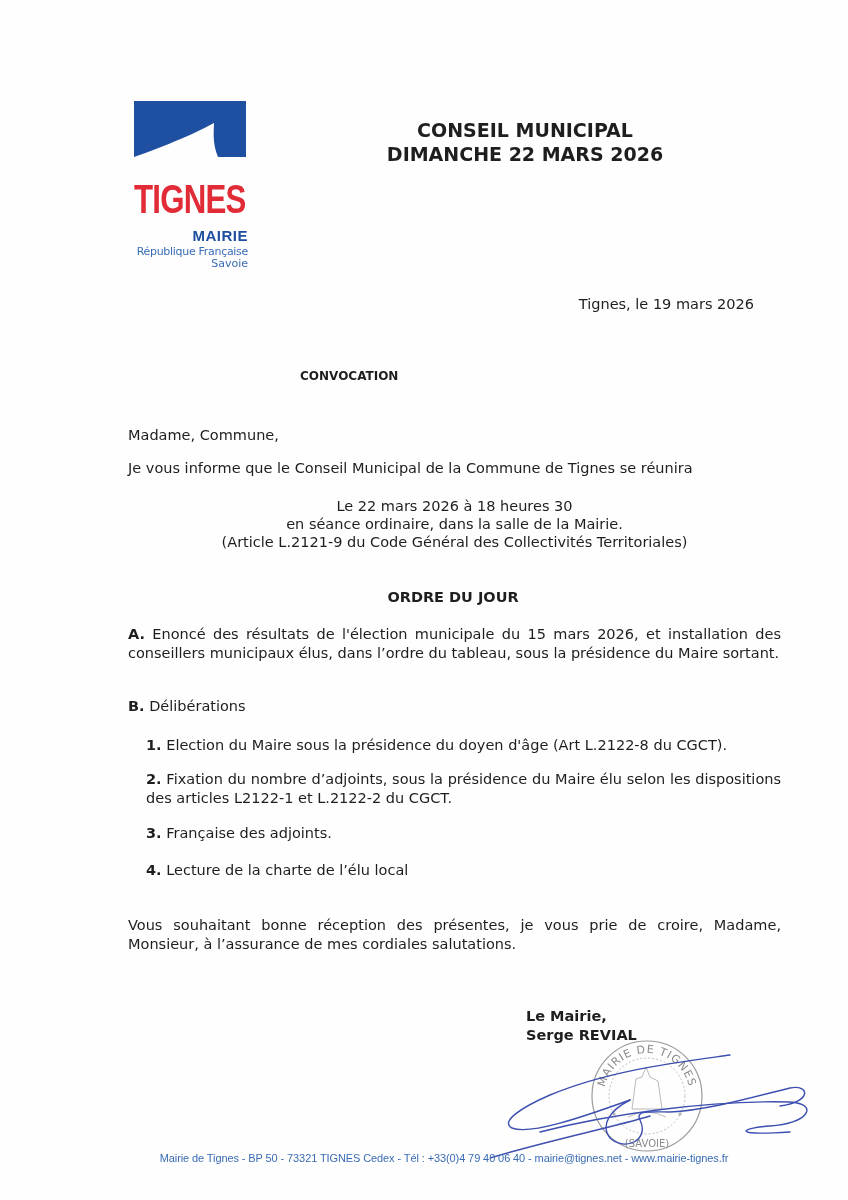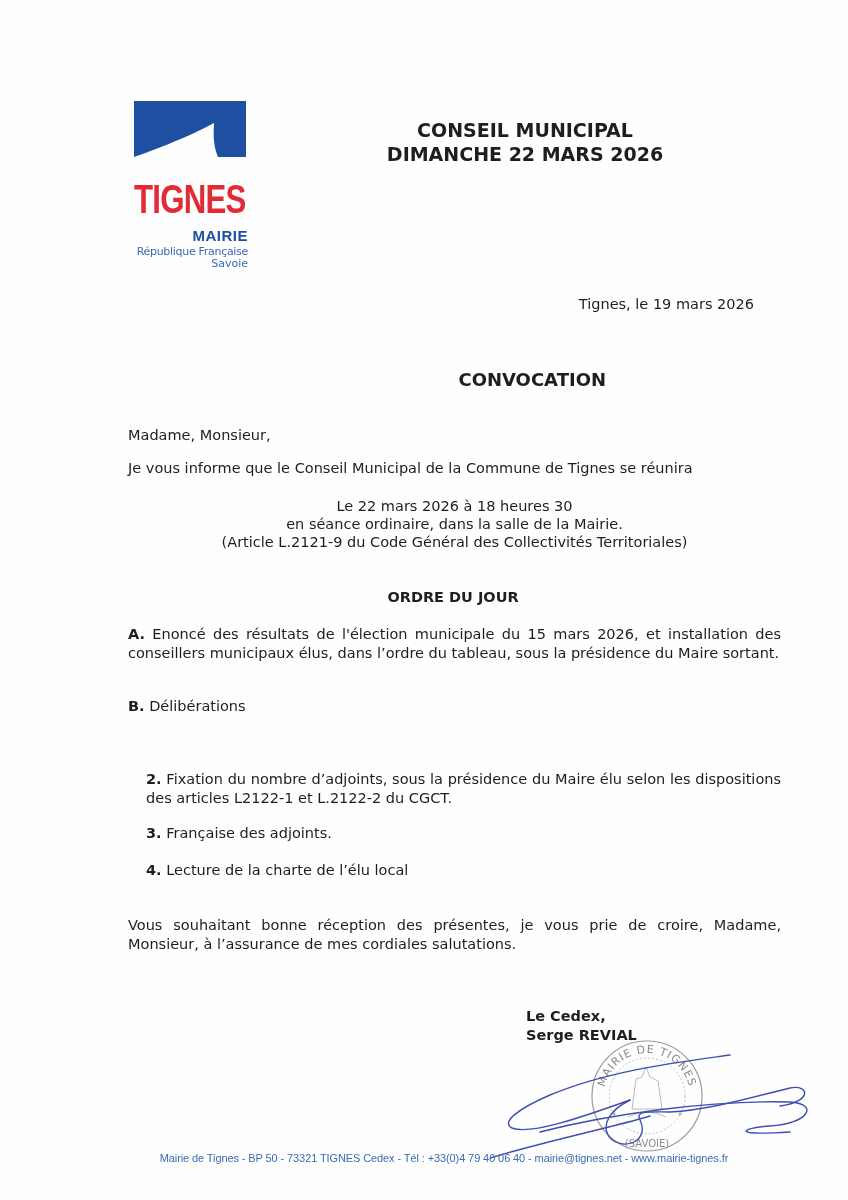--- a/index.html
+++ b/index.html
@@ -20,22 +20,22 @@
       color: #3a6cb4; line-height: 12px; white-space: nowrap; }
     .logo-sub1 { top: 145px; letter-spacing: -0.3px; }
     .logo-sub2 { top: 157px; }
 
     
     .title { position: absolute; left: 330px; top: 118px; width: 390px; text-align: center;
       font-weight: 700; font-size: 19px; line-height: 24px; color: #1e1e1e; }
 
     .date-line { position: absolute; left: 540px; top: 296px; width: 214px; text-align: right; font-size: 14.5px; }
 
-    .convocation { position: absolute; left: 300px; top: 369px; width: 306px; text-align: right;
-      font-weight: 700; font-size: 18px; }
+    .convocation { position: absolute; left: 300px; top: 369px; width: 306px; text-align: left;
+      font-weight: 700; font-size: 12px; }
 
     .text { position: absolute; left: 128px; width: 653px; font-size: 14.5px; line-height: 19px; }
     .salutation { top: 426px; }
     .intro { top: 459px; }
 
     .meeting { position: absolute; left: 128px; top: 497px; width: 653px; text-align: center; font-size: 14.5px; line-height: 18px; }
     .meeting .when { font-weight: 400; }
 
     .agenda-title { position: absolute; left: 300px; top: 589px; width: 306px; text-align: center; font-weight: 700; font-size: 14.5px; }
 
@@ -77,43 +77,44 @@
 
   <div class="title">
     <div>CONSEIL MUNICIPAL</div>
     <div>DIMANCHE 22 MARS 2026</div>
   </div>
 
   <div class="date-line">Tignes, le 19 mars 2026</div>
 
   <div class="convocation">CONVOCATION</div>
 
-  <div class="text salutation">Madame, Monsieur,</div>
+  <div class="text salutation">Madame, Commune,</div>
   <div class="text intro">Je vous informe que le Conseil Municipal de la Commune de Tignes se réunira</div>
 
   <div class="meeting">
     <div class="when">Le 22 mars 2026 à 18 heures 30</div>
     <div>en séance ordinaire, dans la salle de la Mairie.</div>
     <div>(Article L.2121-9 du Code Général des Collectivités Territoriales)</div>
   </div>
 
   <div class="agenda-title">ORDRE DU JOUR</div>
 
   <div class="text item-a"><span class="lbl">A.</span><span> Enoncé des résultats de l'élection municipale du 15 mars 2026, et installation des conseillers municipaux élus, dans l’ordre du tableau, sous la présidence du Maire sortant.</span></div>
 
   <div class="text item-b"><span class="lbl">B.</span><span> Délibérations</span></div>
 
+  <div class="sub sub1"><span class="lbl">1.</span><span> Election du Maire sous la présidence du doyen d'âge (Art L.2122-8 du CGCT).</span></div>
   <div class="sub sub2"><span class="lbl">2.</span><span> Fixation du nombre d’adjoints, sous la présidence du Maire élu selon les dispositions des articles L2122-1 et L.2122-2 du CGCT.</span></div>
   <div class="sub sub3"><span class="lbl">3.</span><span> Française des adjoints.</span></div>
   <div class="sub sub4"><span class="lbl">4.</span><span> Lecture de la charte de l’élu local</span></div>
 
   <div class="text closing">Vous souhaitant bonne réception des présentes, je vous prie de croire, Madame, Monsieur, à l’assurance de mes cordiales salutations.</div>
 
   <div class="signature">
-    <div>Le Cedex,</div>
+    <div>Le Mairie,</div>
     <div>Serge REVIAL</div>
   </div>
 
   <svg class="stamp" viewBox="0 0 118 118">
     <defs>
       <path id="arcTop" d="M16 59 A43 43 0 0 1 102 59"></path>
       <path id="arcBot" d="M30 86 A38 38 0 0 0 88 86"></path>
     </defs>
     <circle cx="59" cy="59" r="55" fill="none" stroke="#9a9a9a" stroke-width="1.2"></circle>
     <circle cx="59" cy="59" r="38" fill="none" stroke="#b0b0b0" stroke-width="0.8" stroke-dasharray="2 2"></circle>

